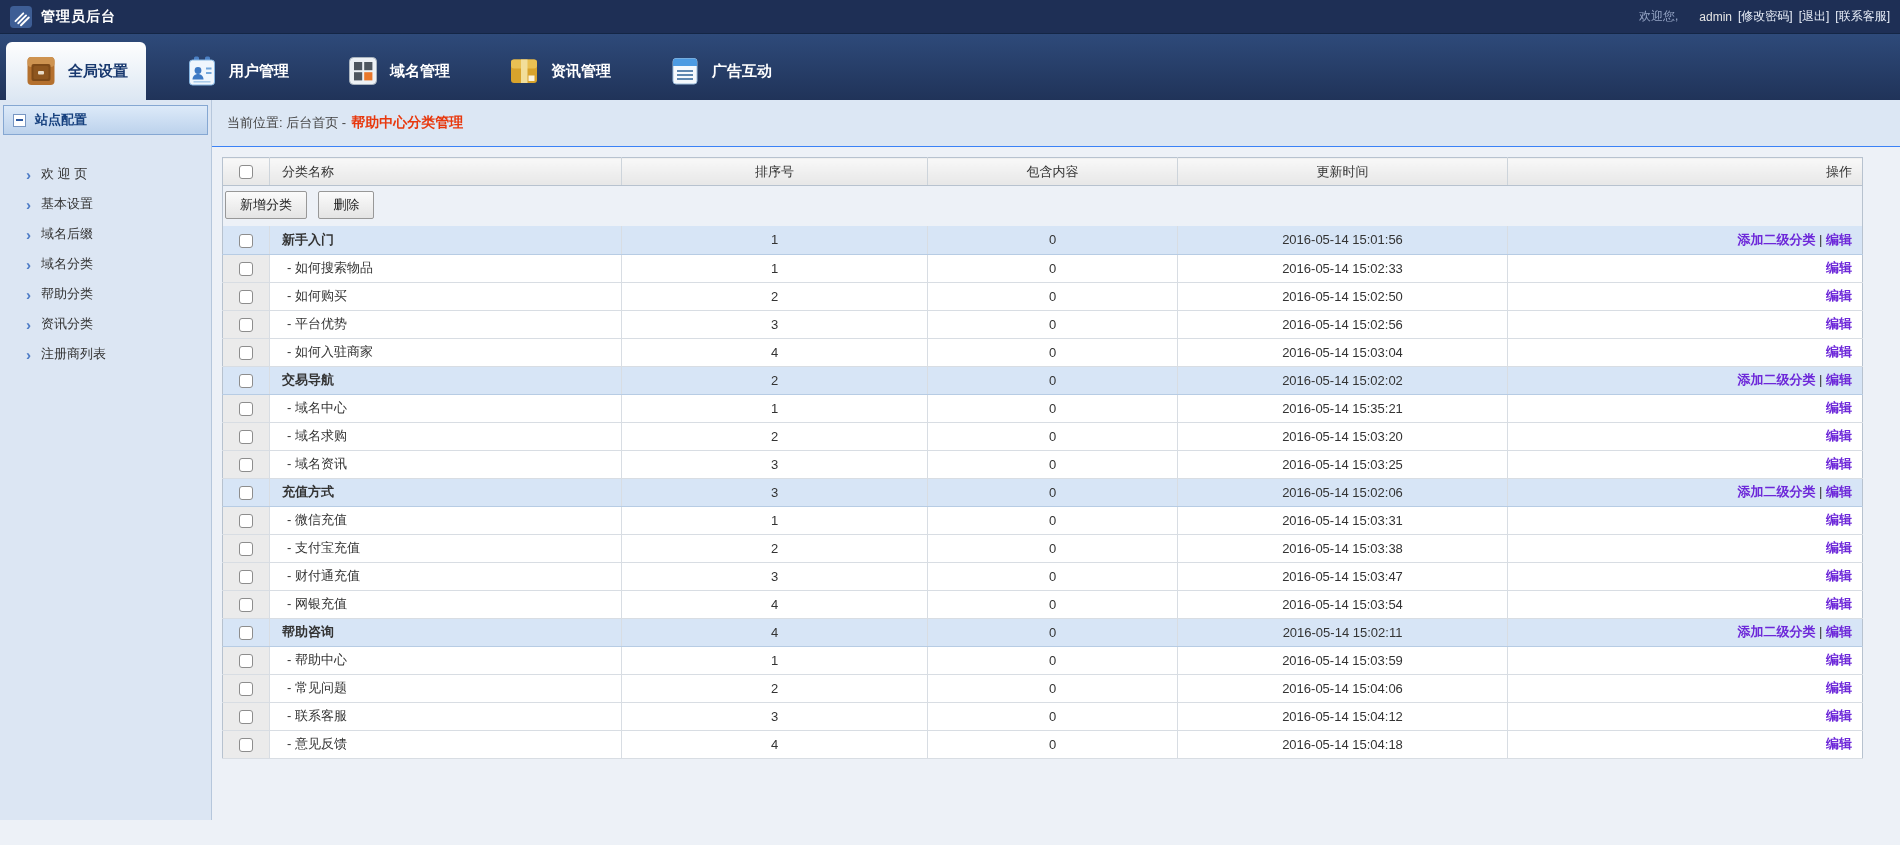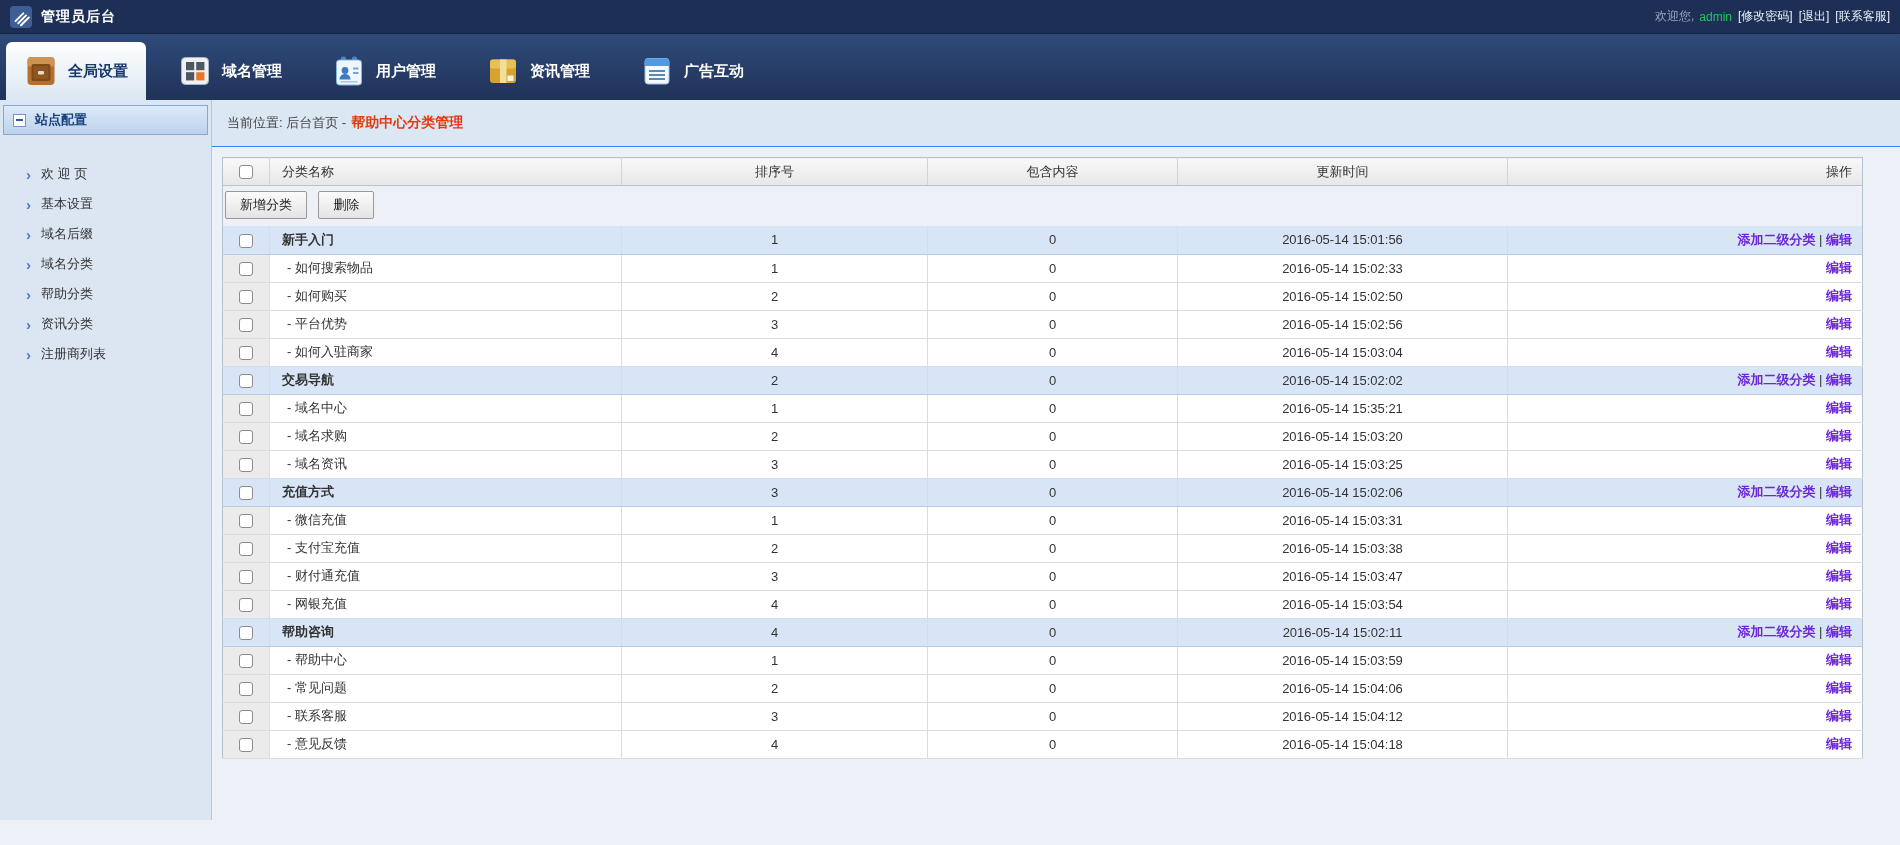--- a/index.html
+++ b/index.html
@@ -7,27 +7,27 @@
   body { font-family:"Liberation Sans","DejaVu Sans",sans-serif; background:#EDF1F7; }
   .screen { width:1900px; height:820px; display:flex; flex-direction:column; }
 
   
   .topbar { flex:0 0 33px; background:#1E2F55; display:flex; align-items:center;
             justify-content:space-between; padding:0 10px; }
   .topbar-left { display:flex; align-items:center; gap:9px; }
   .logo svg { width:22px; height:22px; display:block; }
   .topbar-title { color:#FFFFFF; font-weight:bold; font-size:14px; letter-spacing:1px; }
   .topbar-right { color:#96A5C6; font-size:12px; display:flex; align-items:center; }
-  .username { color:#22c55e; margin-left:5px; }
+  .username { color:#e5e5e5; margin-left:21px; }
   .top-link { color:#E9EFF9; text-decoration:none; margin-left:6px; cursor:pointer; }
 
   
   .navbar { flex:0 0 67px; background:linear-gradient(#2E4A7A,#203359);
             border-top:1px solid #142645; display:flex; align-items:flex-end; padding-left:6px; }
-  .tabs { display:flex; align-items:flex-end; height:100%; }
+  .tabs { display:flex; align-items:flex-end; height:100%;gap:7px; }
   .tab { display:flex; align-items:center; gap:10px; padding:0 18px; height:58px;
          color:#FFFFFF; font-size:15px; font-weight:bold; cursor:pointer; white-space:nowrap; }
   .tab + .tab { margin-left:14px; }
   .tab.active { background:linear-gradient(#FEFEFE,#DCE7F3); color:#19396F;
                 border-radius:6px 6px 0 0; }
   .tab-icon svg { width:34px; height:34px; display:block; }
 
   
   .page { flex:1; display:flex; min-height:0; }
 
@@ -122,43 +122,43 @@
               <rect x="7.5" y="10" width="19" height="17" rx="2" fill="#7E4A18"></rect>
               <rect x="9.5" y="12" width="15" height="13" rx="1.5" fill="#8E561F"></rect>
               <rect x="14" y="17" width="6" height="3.5" rx="1" fill="#E9DCC9"></rect>
             </svg>
           </span>
           <span class="tab-label">全局设置</span>
         </div>
         <div class="tab">
           <span class="tab-icon">
             <svg viewBox="0 0 34 34">
-              <rect x="3.5" y="3.5" width="27" height="27" rx="4" fill="#EDF1F5" stroke="#AAB4BF"></rect>
-              <rect x="8" y="8" width="8.2" height="8.2" fill="#4E565F"></rect>
-              <rect x="18.2" y="8" width="8.2" height="8.2" fill="#4E565F"></rect>
-              <rect x="8" y="18.2" width="8.2" height="8.2" fill="#4E565F"></rect>
-              <rect x="18.2" y="18.2" width="8.2" height="8.2" fill="#E8772B"></rect>
-            </svg>
-          </span>
-          <span class="tab-label">域名管理</span>
-        </div>
-        <div class="tab">
-          <span class="tab-icon">
-            <svg viewBox="0 0 34 34">
               <rect x="9" y="2.5" width="5" height="7" rx="1.5" fill="#4B80C4"></rect>
               <rect x="20" y="2.5" width="5" height="7" rx="1.5" fill="#4B80C4"></rect>
               <rect x="4.5" y="6" width="25" height="25" rx="3" fill="#EFF6FD" stroke="#85B5E2"></rect>
               <circle cx="13" cy="16.5" r="3.4" fill="#3D79C4"></circle>
               <path d="M7.5 25.5c0-3.2 2.6-5.4 5.5-5.4s5.5 2.2 5.5 5.4z" fill="#3D79C4"></path>
               <rect x="21" y="13.5" width="5.5" height="2" fill="#73A7DC"></rect>
               <rect x="21" y="18" width="5.5" height="2" fill="#73A7DC"></rect>
               <rect x="8.5" y="27" width="17" height="1.6" fill="#A9CBEA"></rect>
             </svg>
           </span>
           <span class="tab-label">用户管理</span>
+        </div>
+        <div class="tab">
+          <span class="tab-icon">
+            <svg viewBox="0 0 34 34">
+              <rect x="3.5" y="3.5" width="27" height="27" rx="4" fill="#EDF1F5" stroke="#AAB4BF"></rect>
+              <rect x="8" y="8" width="8.2" height="8.2" fill="#4E565F"></rect>
+              <rect x="18.2" y="8" width="8.2" height="8.2" fill="#4E565F"></rect>
+              <rect x="8" y="18.2" width="8.2" height="8.2" fill="#4E565F"></rect>
+              <rect x="18.2" y="18.2" width="8.2" height="8.2" fill="#E8772B"></rect>
+            </svg>
+          </span>
+          <span class="tab-label">域名管理</span>
         </div>
         <div class="tab">
           <span class="tab-icon">
             <svg viewBox="0 0 34 34">
               <rect x="4" y="5.5" width="26" height="23.5" rx="3" fill="#D8A32C"></rect>
               <rect x="4" y="5.5" width="26" height="9" rx="3" fill="#E9C053"></rect>
               <rect x="14" y="5.5" width="6.5" height="23.5" fill="#F2DE9A"></rect>
               <rect x="21.5" y="21.5" width="6" height="5.5" fill="#FBF4DF"></rect>
             </svg>
           </span>

